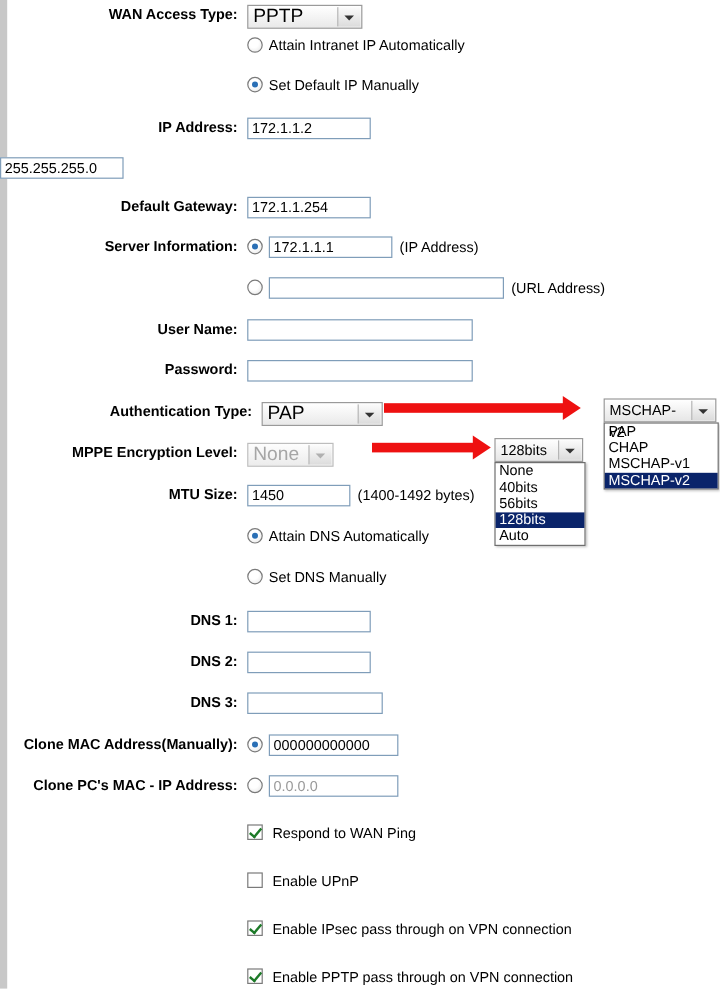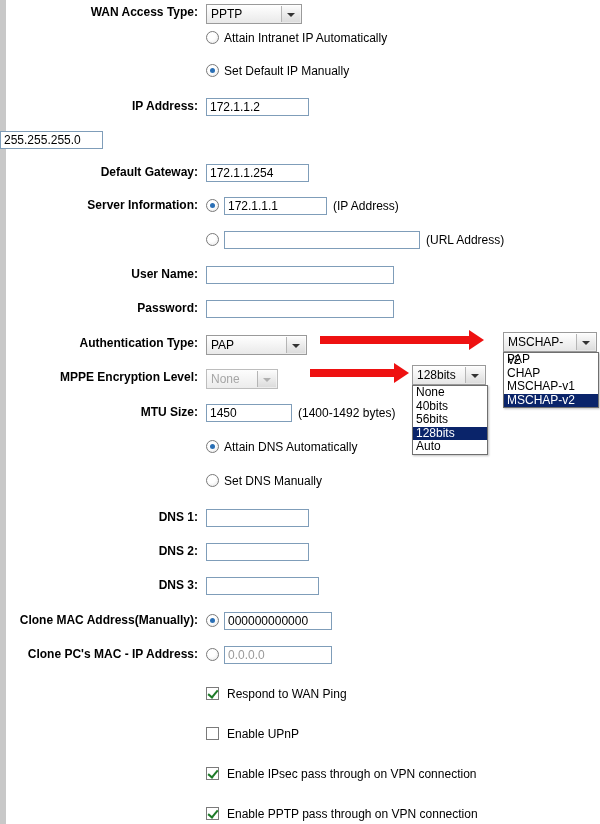--- a/index.html
+++ b/index.html
@@ -68,21 +68,21 @@
     color: #9a9a9a;
   }
   
   .fakesel {
     display: inline-block;
     position: relative;
     border: 1px solid #9a9a9a;
     background: linear-gradient(#ffffff, #e9e9e9);
     height: 20px;
     box-sizing: border-box;
-    font-size: 12px;
+    font-size: 16px;
     line-height: 18px;
     padding: 0 22px 0 4px;
     vertical-align: middle;
     color: #000;
     white-space: nowrap;
     overflow: hidden;
   }
   .fakesel .arrowbox {
     position: absolute;
     right: 1px; top: 1px;
@@ -279,21 +279,21 @@
       </div>
     </div>
 
     <div class="row" style="margin-top:8px;">
       <div class="lbl">Password:</div>
       <div class="fld">
         <input class="txt" type="password" style="width: 188px;" value="">
       </div>
     </div>
 
-    <div class="row" style="margin-top:9px;">
+    <div class="row" style="margin-top:9px;padding-left:12px;">
       <div class="lbl">Authentication Type:</div>
       <div class="fld">
         <span class="fakesel" style="width:101px;">
           <span>PAP</span>
           <span class="arrowbox"></span>
         </span>
       </div>
     </div>
 
     <div class="row" style="margin-top:8px;">

